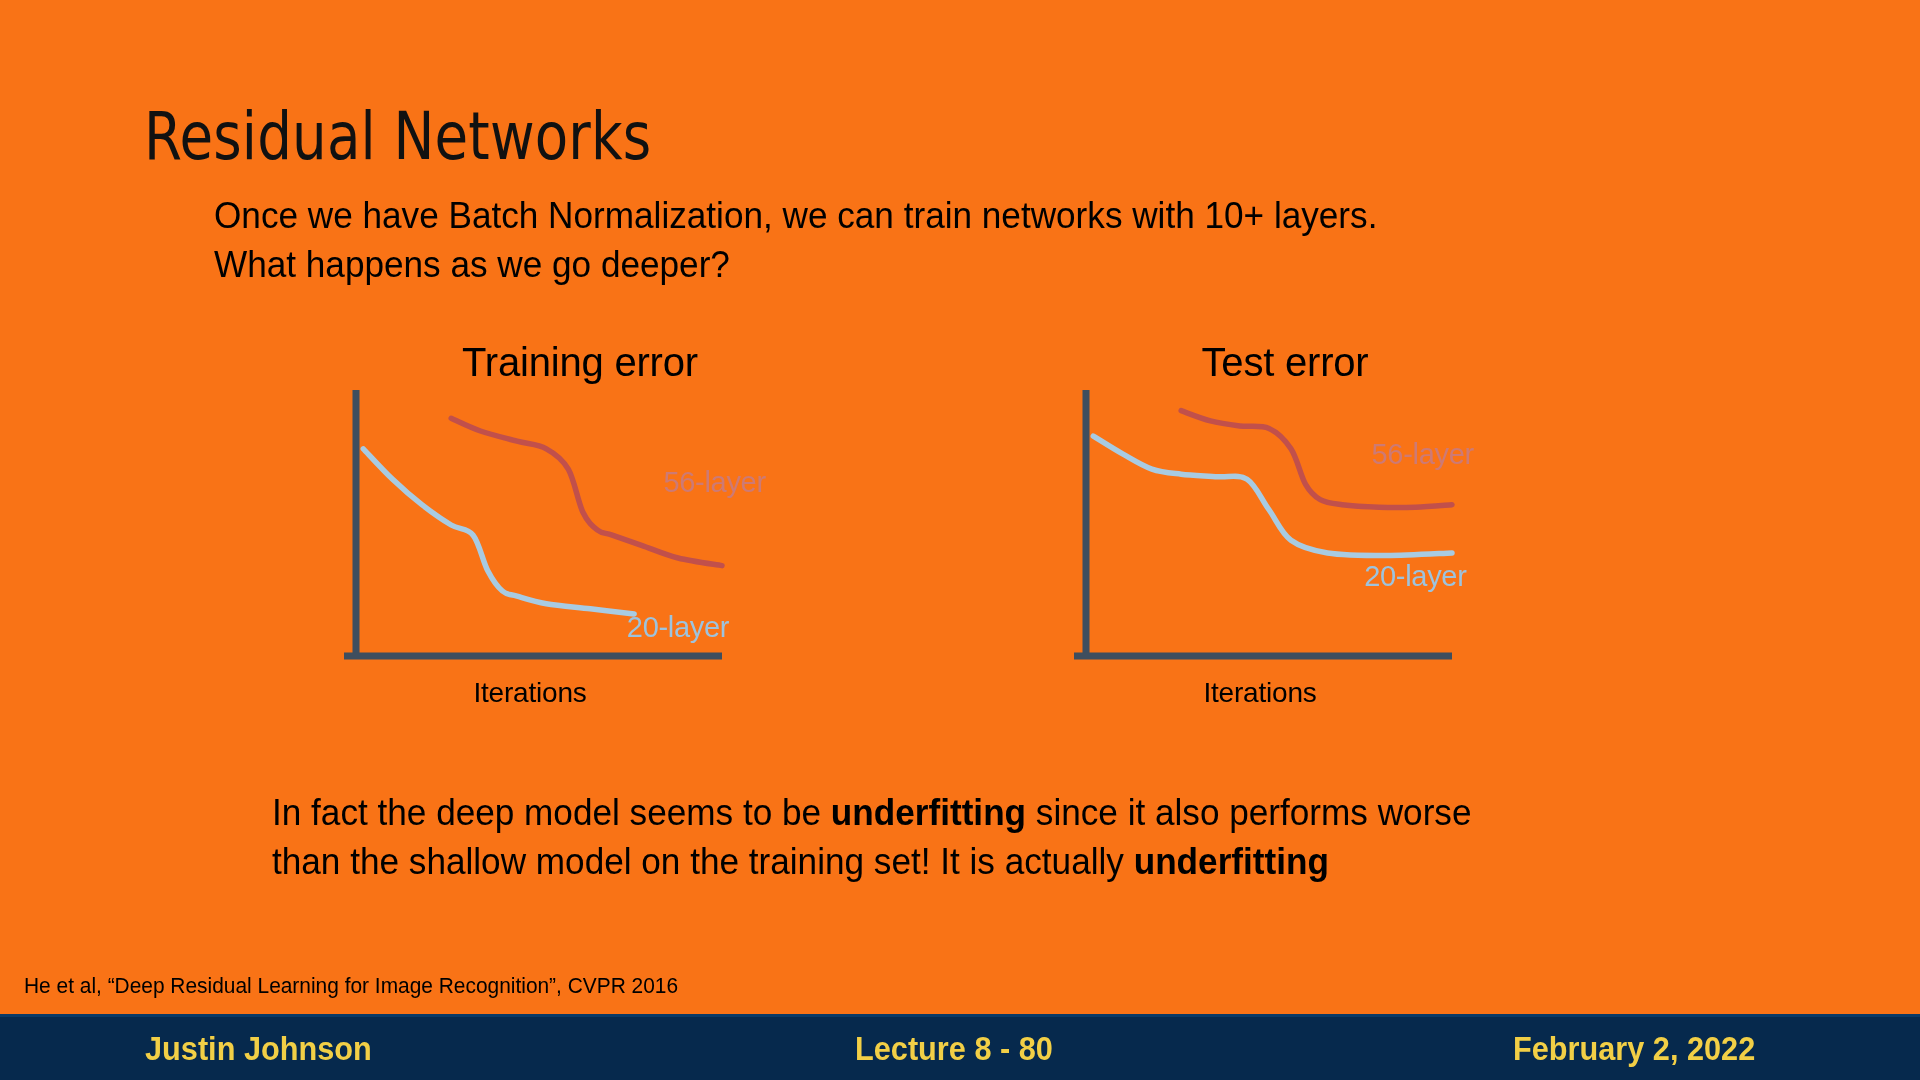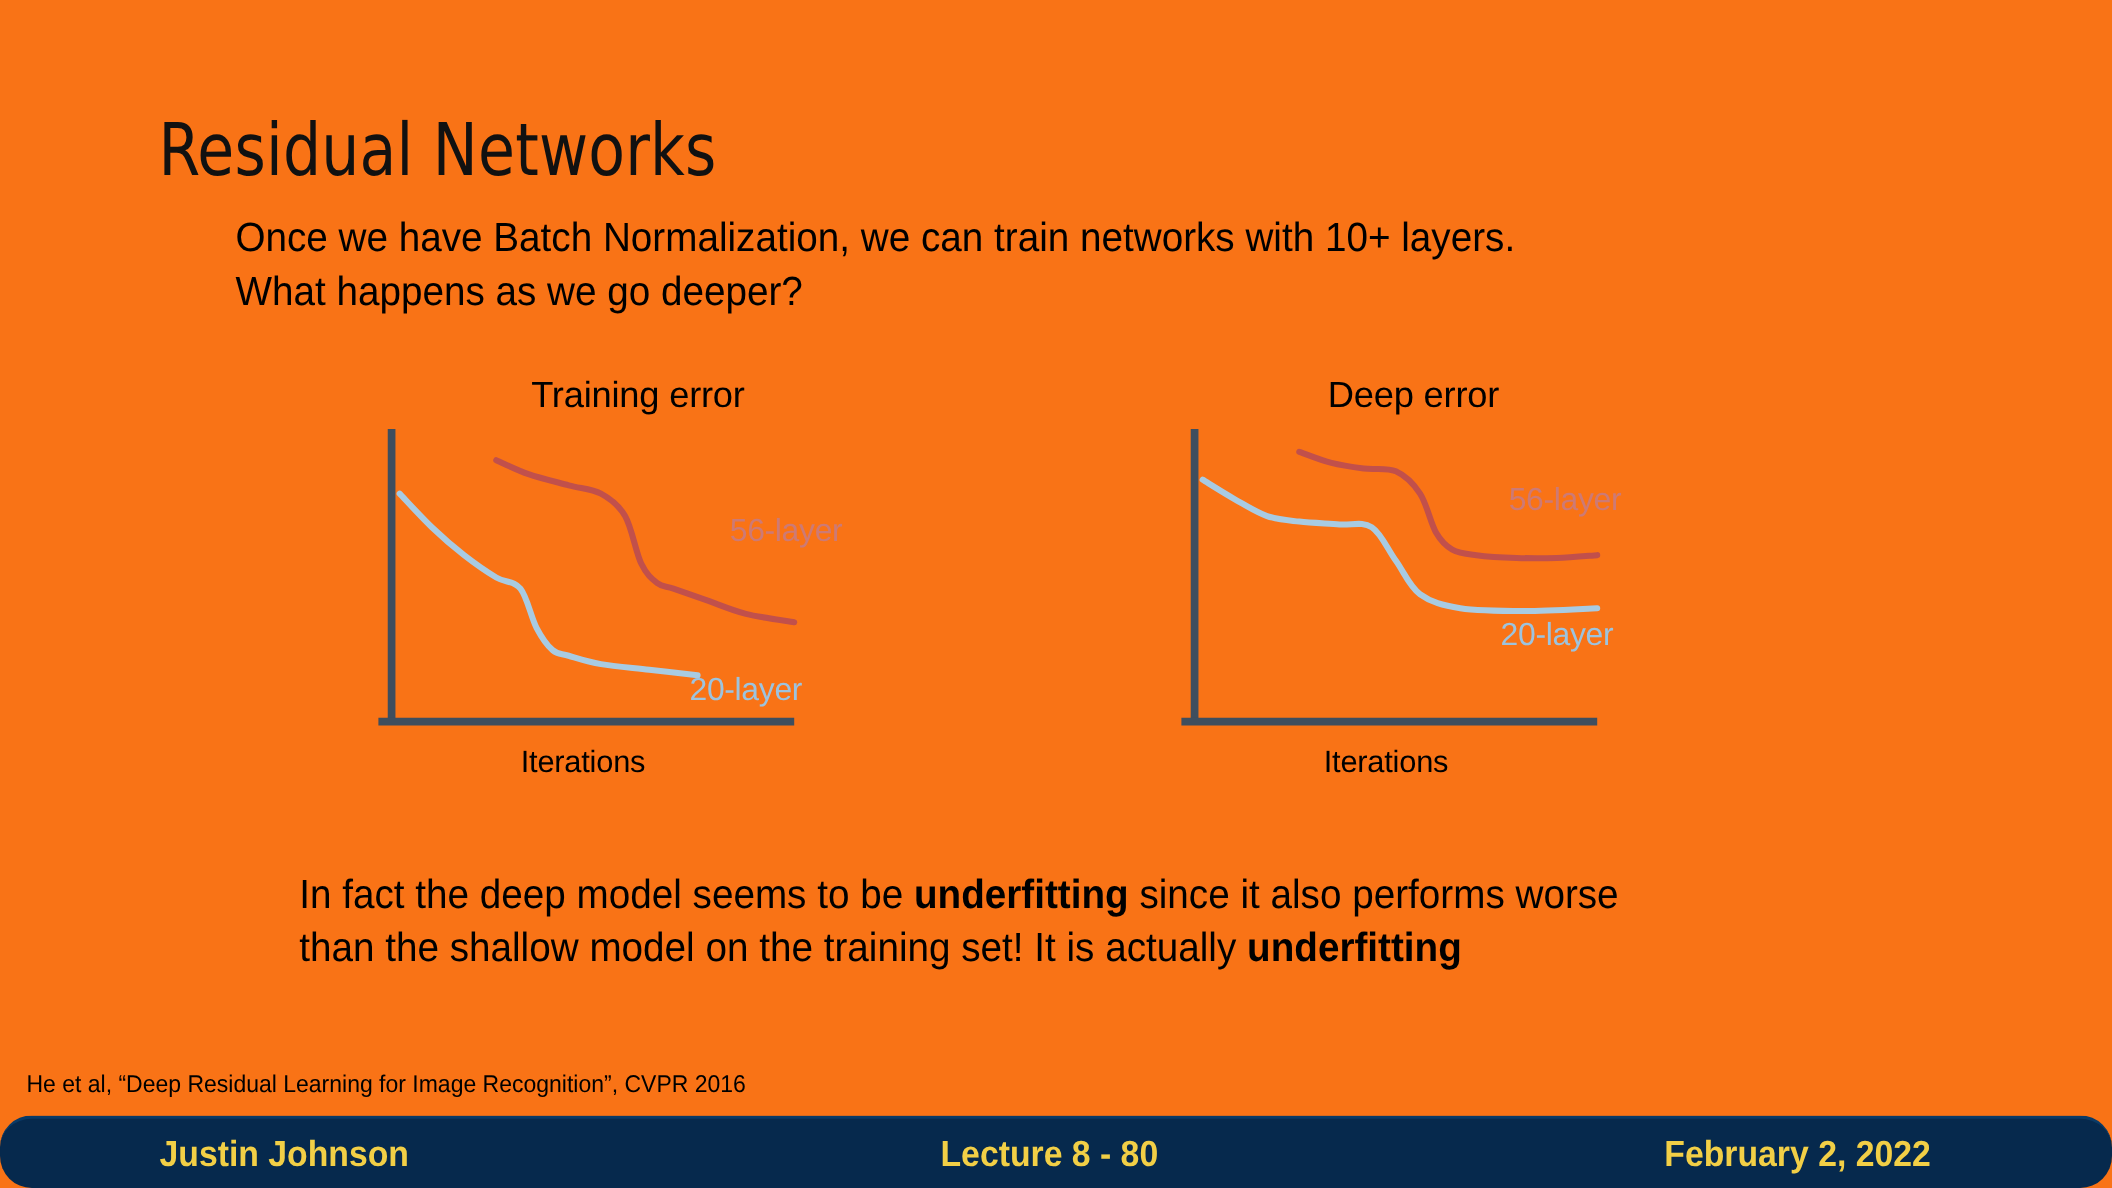--- a/index.html
+++ b/index.html
@@ -69,21 +69,21 @@
   .chart-left  { left: 330px; }
   .chart-right { left: 1060px; }
 
   .chart-title {
     position: absolute;
     top: 0;
     left: 0;
     width: 100%;
     text-align: center;
     font-family: "Liberation Sans", sans-serif;
-    font-size: 33px;
+    font-size: 40px;
     color: #000000;
     letter-spacing: -0.2px;
   }
   .chart-title-left  { transform: translateX(-30px); }
   .chart-title-right { transform: translateX(-55px); }
 
   .chart-svg {
     position: absolute;
     top: 44px;
     left: 0;
@@ -140,21 +140,20 @@
 
   
   .footer {
     position: absolute;
     left: 0;
     bottom: 0;
     width: 1920px;
     height: 63px;
     background: #06294d;
     border-top: 3px solid #0a3a66;
-    border-radius: 29px;
   }
   .footer-inner {
     position: relative;
     width: 100%;
     height: 100%;
   }
   .footer-item {
     position: absolute;
     top: 50%;
     transform: translateY(-50%) scaleX(0.93);
@@ -188,21 +187,21 @@
         <line class="axis-line" id="axis-x-0" x1="14" y1="272" x2="392" y2="272" stroke="#3f4e5e"></line>
         <path class="curve" id="curve-0-0" d="M 121.16 34.32 C 126.04 36.44, 139.46 43.21, 150.44 47.02 C 161.42 50.83, 176.06 54.22, 187.04 57.18 C 198.02 60.14, 207.78 60.14, 216.32 64.80 C 224.86 69.46, 232.18 74.54, 238.28 85.12 C 244.38 95.70, 248.04 118.14, 252.92 128.30 C 257.80 138.46, 262.68 142.27, 267.56 146.08 C 272.44 149.89, 274.88 148.62, 282.20 151.16 C 289.52 153.70, 300.50 157.51, 311.48 161.32 C 322.46 165.13, 334.66 170.63, 348.08 174.02 C 361.50 177.41, 384.68 180.37, 392.00 181.64" stroke="#c1504b"></path>
         <path class="curve" id="curve-0-1" d="M 33.32 64.80 C 38.20 69.88, 52.84 85.97, 62.60 95.28 C 72.36 104.59, 82.12 113.06, 91.88 120.68 C 101.64 128.30, 112.62 135.92, 121.16 141.00 C 129.70 146.08, 137.02 143.54, 143.12 151.16 C 149.22 158.78, 152.88 177.41, 157.76 186.72 C 162.64 196.03, 167.52 202.81, 172.40 207.04 C 177.28 211.27, 179.72 210.00, 187.04 212.12 C 194.36 214.24, 204.12 217.62, 216.32 219.74 C 228.52 221.86, 245.60 223.13, 260.24 224.82 C 274.88 226.51, 296.84 229.05, 304.16 229.90" stroke="#a8cbe2"></path>
         <text class="series-label" id="ann-0-0" x="333.4" y="108.0" fill="#cd7a75">56-layer</text>
         <text class="series-label" id="ann-0-1" x="296.8" y="252.8" fill="#9dc3de">20-layer</text>
         <text class="axis-caption" x="200" y="318" text-anchor="middle">Iterations</text>
       </svg>
     </div>
 
     <div class="chart chart-right">
-      <div class="chart-title chart-title-right">Deep error</div>
+      <div class="chart-title chart-title-right">Test error</div>
       <svg class="chart-svg" width="560" height="340" viewBox="0 0 560 340">
         <line class="axis-line" id="axis-y-1" x1="26" y1="6" x2="26" y2="275" stroke="#3f4e5e"></line>
         <line class="axis-line" id="axis-x-1" x1="14" y1="272" x2="392" y2="272" stroke="#3f4e5e"></line>
         <path class="curve" id="curve-1-0" d="M 121.16 26.70 C 126.04 28.39, 140.68 34.32, 150.44 36.86 C 160.20 39.40, 169.96 40.67, 179.72 41.94 C 189.48 43.21, 200.46 40.67, 209.00 44.48 C 217.54 48.29, 224.86 55.49, 230.96 64.80 C 237.06 74.11, 240.72 91.89, 245.60 100.36 C 250.48 108.83, 254.14 112.21, 260.24 115.60 C 266.34 118.99, 272.44 119.41, 282.20 120.68 C 291.96 121.95, 306.60 122.80, 318.80 123.22 C 331.00 123.64, 343.20 123.64, 355.40 123.22 C 367.60 122.80, 385.90 121.10, 392.00 120.68" stroke="#c1504b"></path>
         <path class="curve" id="curve-1-1" d="M 33.32 52.10 C 38.20 55.06, 52.84 64.38, 62.60 69.88 C 72.36 75.38, 82.12 81.73, 91.88 85.12 C 101.64 88.51, 110.18 88.93, 121.16 90.20 C 132.14 91.47, 146.78 91.89, 157.76 92.74 C 168.74 93.59, 178.50 89.78, 187.04 95.28 C 195.58 100.78, 201.68 115.60, 209.00 125.76 C 216.32 135.92, 221.20 149.04, 230.96 156.24 C 240.72 163.44, 251.70 166.40, 267.56 168.94 C 283.42 171.48, 305.38 171.48, 326.12 171.48 C 346.86 171.48, 381.02 169.36, 392.00 168.94" stroke="#a8cbe2"></path>
         <text class="series-label" id="ann-1-0" x="311.5" y="80.0" fill="#cd7a75">56-layer</text>
         <text class="series-label" id="ann-1-1" x="304.2" y="202.0" fill="#9dc3de">20-layer</text>
         <text class="axis-caption" x="200" y="318" text-anchor="middle">Iterations</text>
       </svg>
     </div>

